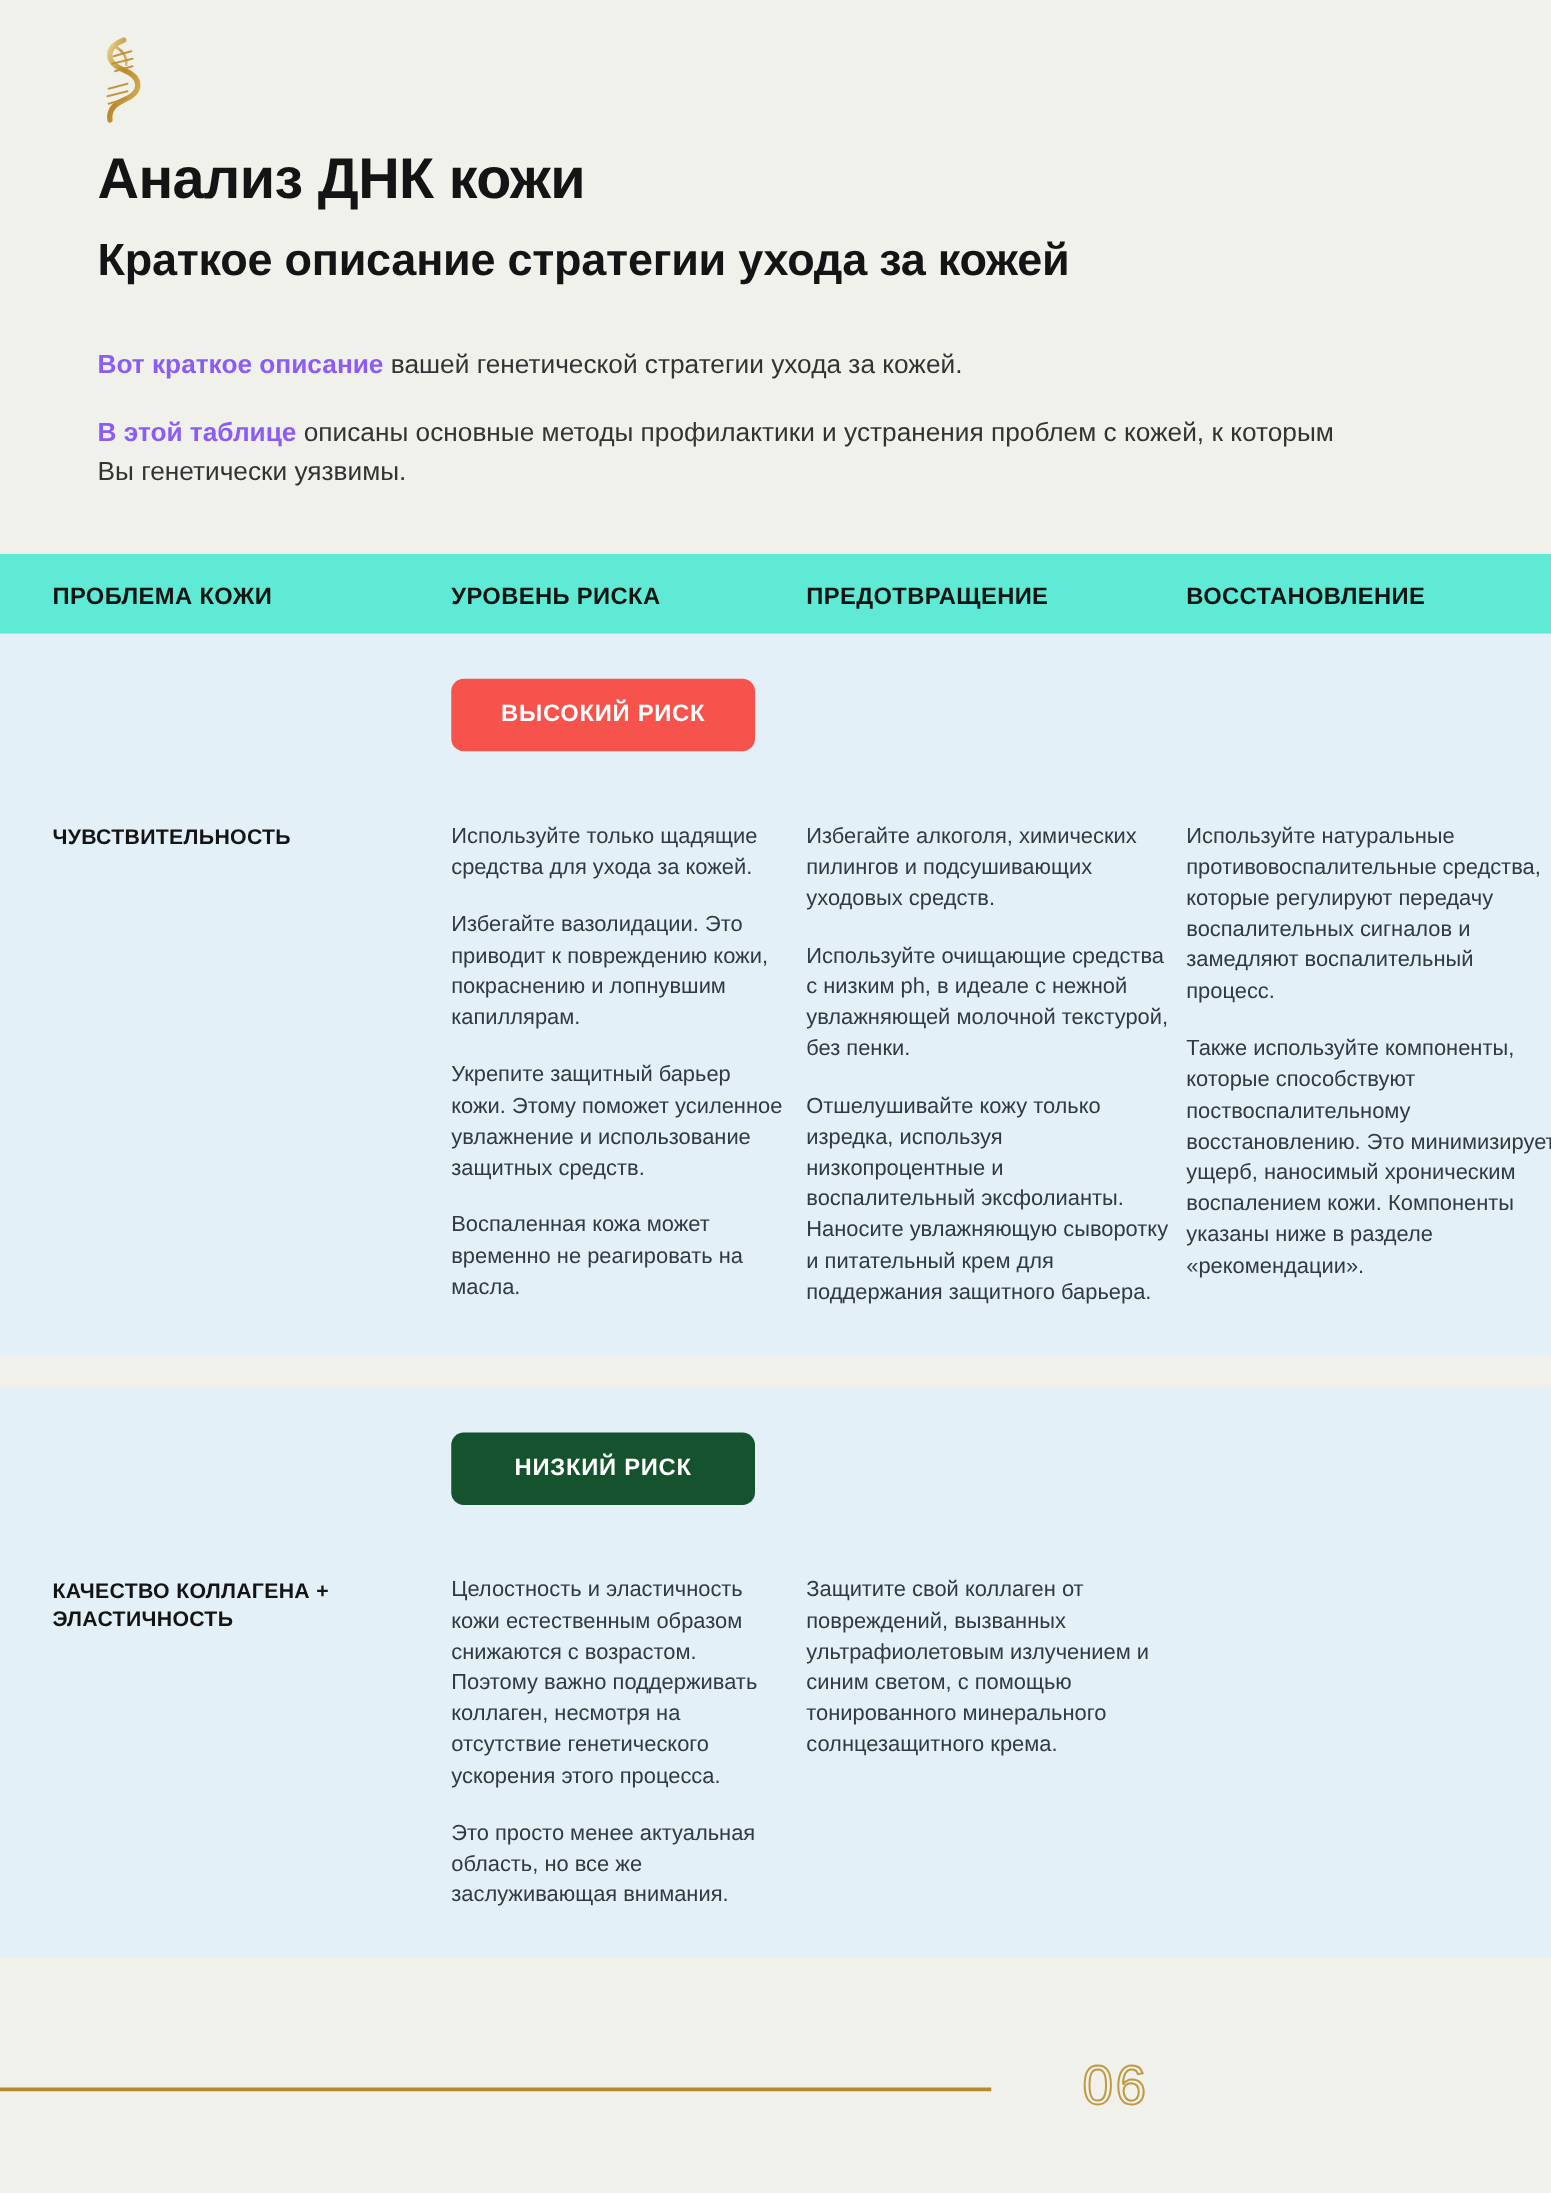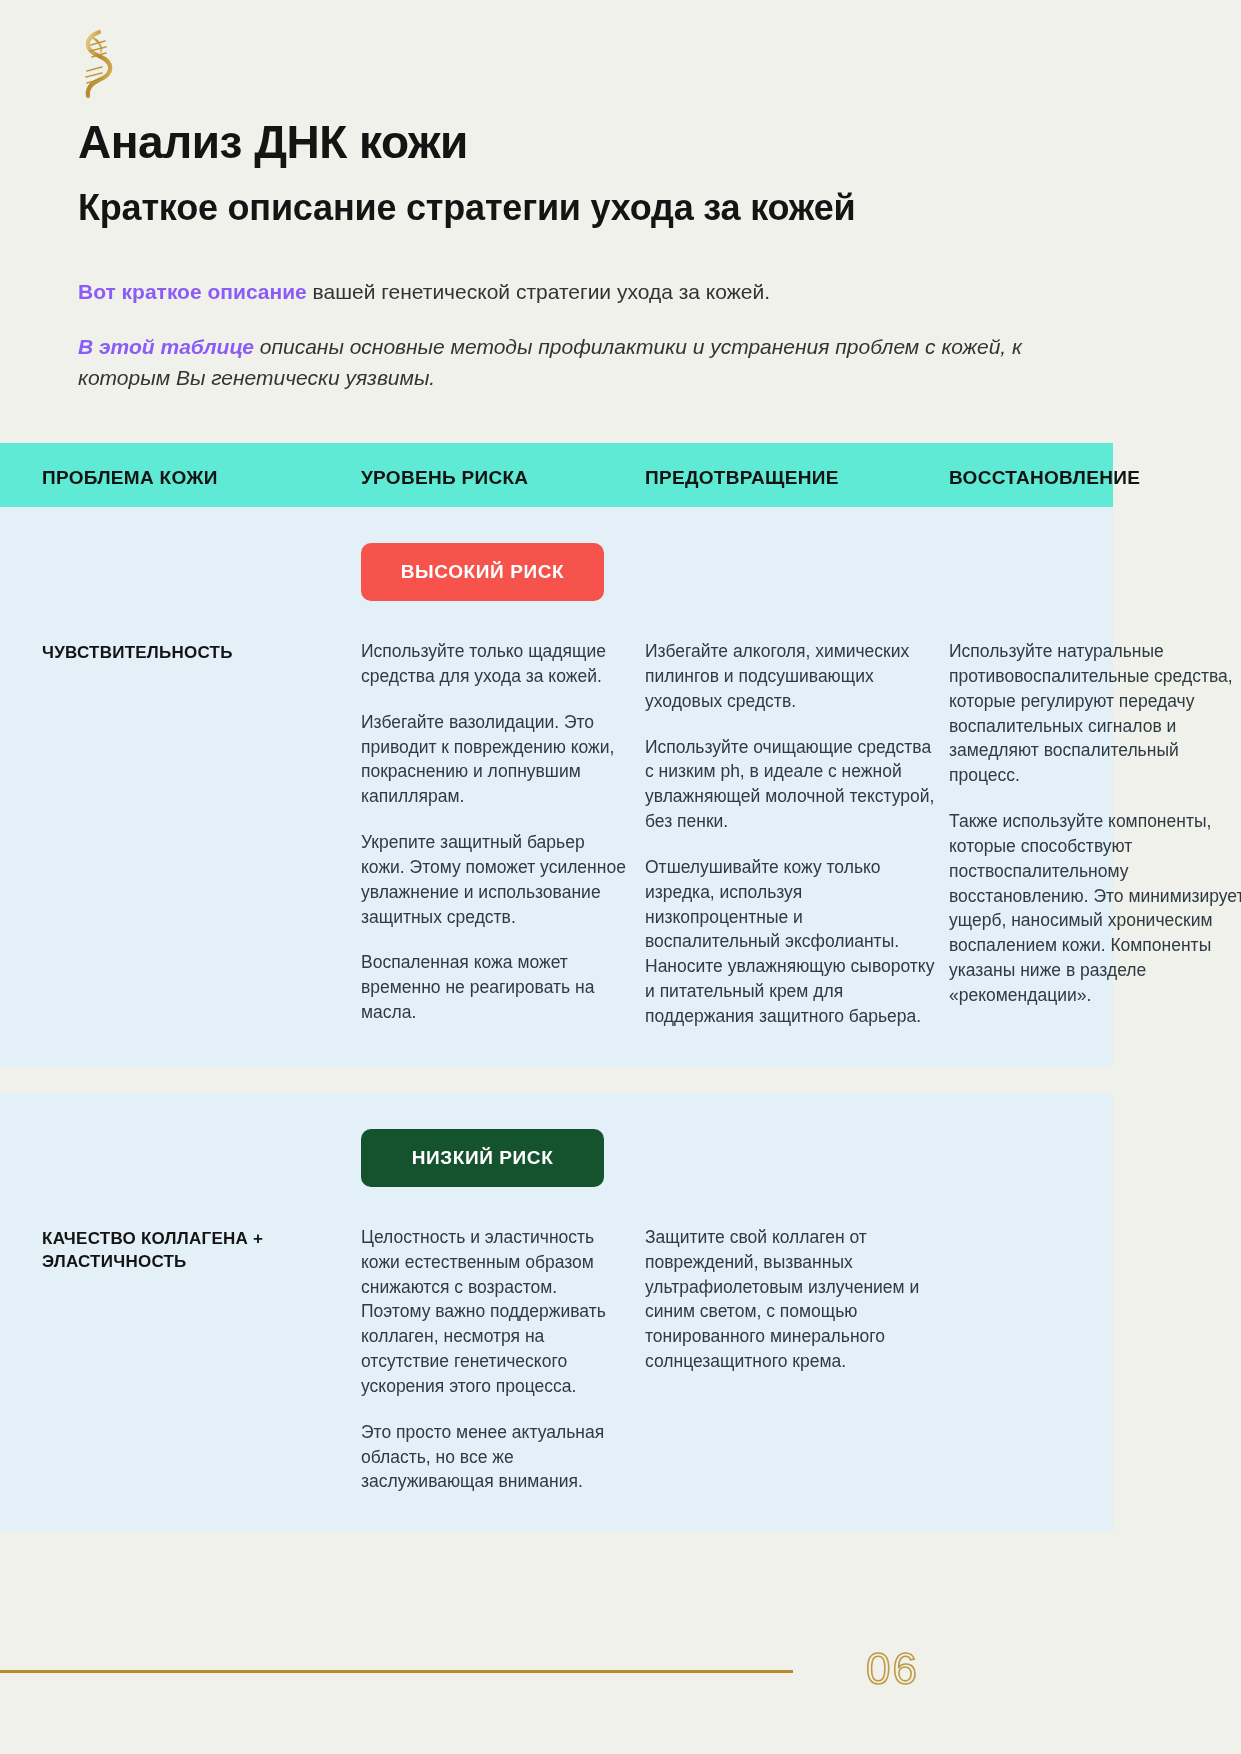--- a/index.html
+++ b/index.html
@@ -14,21 +14,21 @@
     font-family: "Liberation Sans", "DejaVu Sans", sans-serif;
     background: #f1f1ec;
     color: #1b1b1b;
     position: relative;
     overflow: hidden;
   }
 
   
   .page {
     position: relative;
-    width: 1113px;
+    width: 1241px;
     height: 1754px;
     background: #f1f1ec;
     display: flex;
     flex-direction: column;
   }
 
   
   .header-band {
     background: #f1f1ec;
     padding: 26px 78px 0 78px;
@@ -62,21 +62,21 @@
   }
 
   .intro {
     margin-top: 48px;
     font-size: 21px;
     line-height: 1.48;
     color: #333333;
     max-width: 1010px;
   }
 
-  .intro p + p { margin-top: 24px; font-style: italic; }
+  .intro p + p { margin-top: 24px; }
   .intro b { font-weight: 700; color: #8b5cf6; }
 
   
   .table {
     flex: 1 1 auto;
     display: flex;
     flex-direction: column;
     background: #f1f1ec;
   }
 
@@ -132,21 +132,21 @@
     font-size: 19px;
     font-weight: 700;
     letter-spacing: 0.6px;
     text-transform: uppercase;
   }
 
   .badge.high { background: #f5534c; }
   .badge.low  { background: #14532d; }
 
   .cells {
-    margin-top: 38px;
+    margin-top: 55px;
     display: grid;
     grid-template-columns: 305px 270px 290px 300px;
     padding-left: 42px;
     column-gap: 14px;
     align-items: start;
   }
 
   .cell-label {
     font-size: 17px;
     font-weight: 700;

